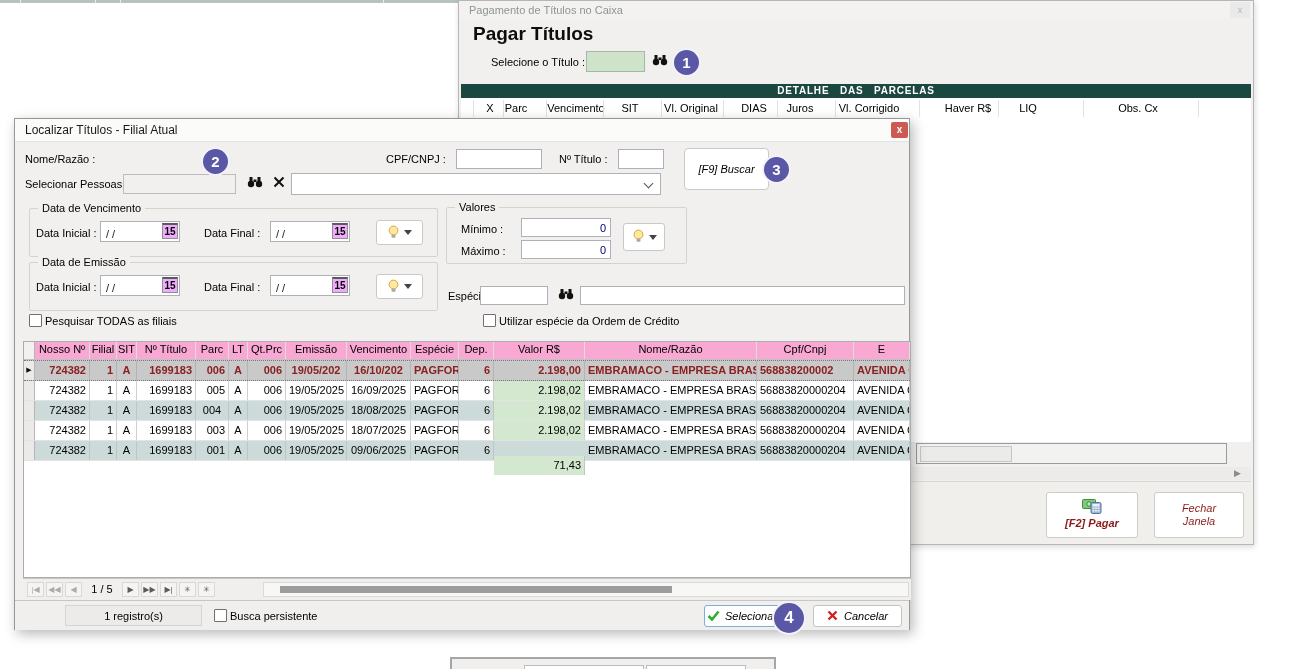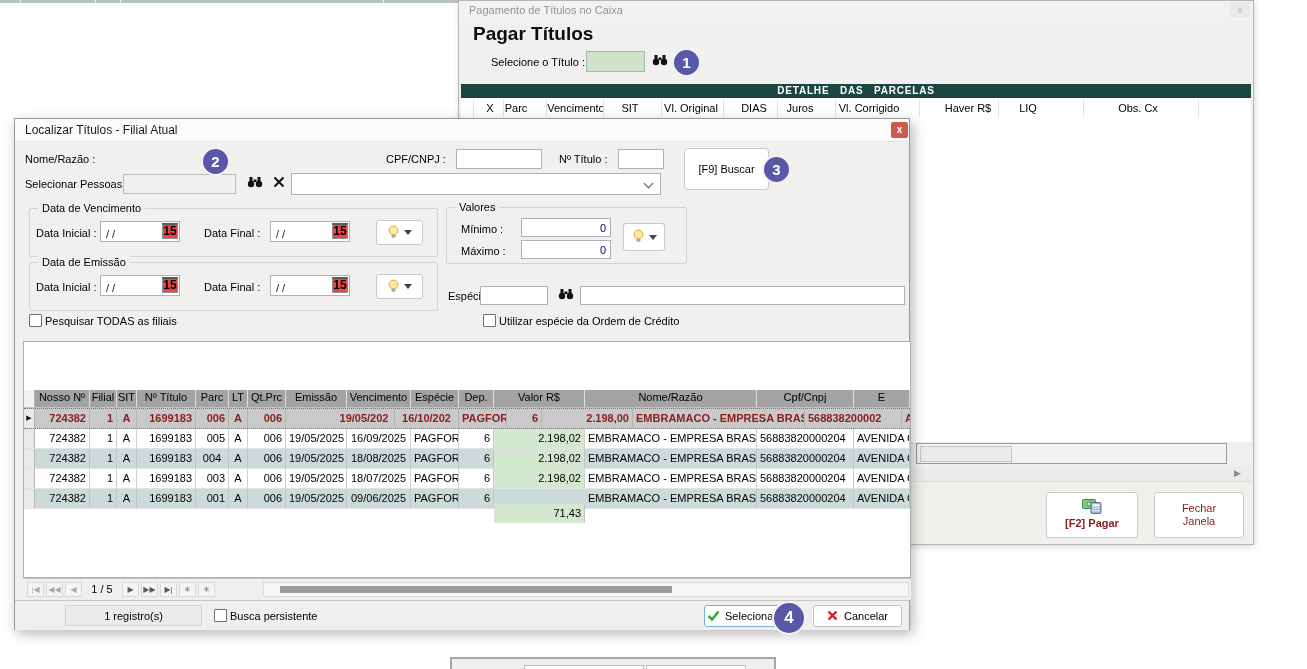--- a/index.html
+++ b/index.html
@@ -27,21 +27,21 @@
   .psep{position:absolute;top:2px;height:17px;width:1px;background:#e2e2e2;}
   .back-gridarea{position:absolute;left:2px;right:2px;top:118px;height:323px;background:#fff;}
   .back-scroll{position:absolute;left:457px;top:442px;width:311px;height:21px;background:#f2f2f1;
     border:1px solid #9b9b9b;box-sizing:border-box;}
   .back-scroll-thumb{position:absolute;left:3px;top:2px;width:90px;height:14px;background:#ebebe9;
     border:1px solid #c6c6c6;}
   .back-arrowrow{position:absolute;left:2px;right:2px;top:466px;height:13px;background:#ecebe9;}
   .back-arrowrow .arr{position:absolute;right:10px;top:1px;color:#8a8a8a;font-size:9px;}
   .back-footer{position:absolute;left:2px;right:2px;top:480px;bottom:2px;background:#f0efec;
     border-top:1px solid #d9d9d9;}
-  .btn{background:#fff;border:1px solid #ccc;border-radius:3px;box-sizing:border-box;text-align:center;cursor:default;}
+  .btn{background:#fff;border:1px solid #ccc;border-radius:3px;box-sizing:border-box;text-align:center;cursor:default;font-style:italic;}
   .pagar-btn{position:absolute;left:585px;top:10px;width:92px;height:46px;padding-top:5px;}
   .pagar-lbl{font-weight:bold;color:#8b1a1a;margin-top:1px;}
   .fechar-btn{position:absolute;left:693px;top:10px;width:90px;height:46px;color:#8b1a1a;
     line-height:13px;padding-top:9px;}
   
   .badge{position:absolute;width:25px;height:25px;border-radius:50%;background:#5a57a6;
     border:2px solid rgba(255,255,255,.92);color:#fff;font-weight:bold;font-size:15px;
     display:flex;align-items:center;justify-content:center;z-index:9;}
   .badge.big{width:30px;height:30px;font-size:17px;}
   
@@ -54,35 +54,35 @@
     line-height:18px;padding:0 4px;overflow:hidden;white-space:nowrap;}
   .inp.gray{background:#f1f0ee;border-color:#bcbcbc;}
   .combo .chev{position:absolute;right:8px;top:6px;width:6px;height:6px;border-right:1.4px solid #555;
     border-bottom:1.4px solid #555;transform:rotate(45deg);}
   .buscar-btn{position:absolute;left:669px;top:29px;width:85px;height:42px;line-height:40px;
     border-radius:4px;border-color:#c9c9c9;}
   .grp{position:absolute;border:1px solid #d5d3cf;border-radius:2px;box-sizing:border-box;}
   .gt{position:absolute;top:-7px;left:8px;background:#f1f0ee;padding:0 4px;white-space:nowrap;}
   .dateval{position:absolute;left:5px;top:3px;color:#222;}
   .cal{position:absolute;right:1px;top:1px;width:16px;height:16px;border:1px solid #8f8f8f;
-    border-top:2px solid #5a5a5a;background:#ef4444;font-size:12px;font-weight:bold;text-align:center;
+    border-top:2px solid #5a5a5a;background:#f0abfc;font-size:10px;font-weight:bold;text-align:center;
     line-height:13px;box-sizing:border-box;}
   .bulb-btn{position:absolute;background:#fff;border:1px solid #c9c9c9;border-radius:3px;
     display:flex;align-items:center;justify-content:center;gap:4px;box-sizing:border-box;}
   .caret{width:0;height:0;border-left:4px solid transparent;border-right:4px solid transparent;
     border-top:5px solid #444;}
   .radio{position:absolute;width:12px;height:12px;border:1px solid #8a8a8a;border-radius:50%;
     background:#fff;box-sizing:border-box;}
   .radio.on{border-color:#1464c0;background:#1464c0;box-shadow:inset 0 0 0 2px #fff;}
   .cb{position:absolute;width:11px;height:11px;border:1px solid #707070;background:#fff;border-radius:1px;}
   
   .grid{position:absolute;left:8px;top:222px;width:888px;height:237px;background:#fff;
     border:1px solid #adadad;box-sizing:border-box;overflow:hidden;}
   .grow,.ghead{display:flex;}
-  .ghead{height:17px;border-bottom:1px solid #c2c2c2;background:#a3a3a3;margin-top:48px;}
+  .ghead{height:17px;border-bottom:1px solid #c2c2c2;background:#f9a8d4;}
   .hc{font-size:11px;text-align:center;border-right:1px solid #dedede;box-sizing:border-box;
     height:17px;line-height:15px;overflow:hidden;white-space:nowrap;flex:none;}
   .gsel{width:11px;flex:none;background:#eceae8;border-right:1px solid #b5b5b5;box-sizing:border-box;
     font-size:7px;line-height:18px;text-align:center;color:#111;}
   .ghead .gsel{background:#f2f1ef;}
   .grow{height:19px;}
   .gc{font-size:11px;height:19px;line-height:18px;border-right:1px solid #cfcfcf;box-sizing:border-box;
     padding:0 3px;overflow:hidden;white-space:nowrap;flex:none;}
   .grow{border-bottom:1px solid #e3e3e3;box-sizing:content-box;}
   .grow.alt{background:#ccdbda;}
@@ -329,21 +329,21 @@
       <div id="grid-body">
           <div class="grow sel">
             <div class="gsel">▶</div>
             <div class="gc" style="width: 55px; text-align: right;">724382</div>
             <div class="gc" style="width: 27px; text-align: right;">1</div>
             <div class="gc" style="width: 20px; text-align: center;">A</div>
             <div class="gc" style="width: 59px; text-align: right;">1699183</div>
             <div class="gc" style="width: 33px; text-align: right;">006</div>
             <div class="gc" style="width: 19px; text-align: center;">A</div>
             <div class="gc" style="width: 38px; text-align: right;">006</div>
-            <div class="gc" style="width: 61px; text-align: center; margin-left: 48px;">19/05/202</div>
+            <div class="gc" style="width: 61px; text-align: center;">19/05/202</div>
             <div class="gc" style="width: 64px; text-align: center;">16/10/202</div>
             <div class="gc" style="width: 48px; text-align: left;">PAGFOR</div>
             <div class="gc" style="width: 35px; text-align: right;">6</div>
             <div class="gc" style="width: 91px; text-align: right;">2.198,00</div>
             <div class="gc" style="width: 172px; text-align: left;">EMBRAMACO - EMPRESA BRASI</div>
             <div class="gc" style="width: 97px; text-align: left;">568838200002</div>
             <div class="gc" style="width: 56px; text-align: left;">AVENIDA C</div>
           </div>
           <div class="grow">
             <div class="gsel"></div>

